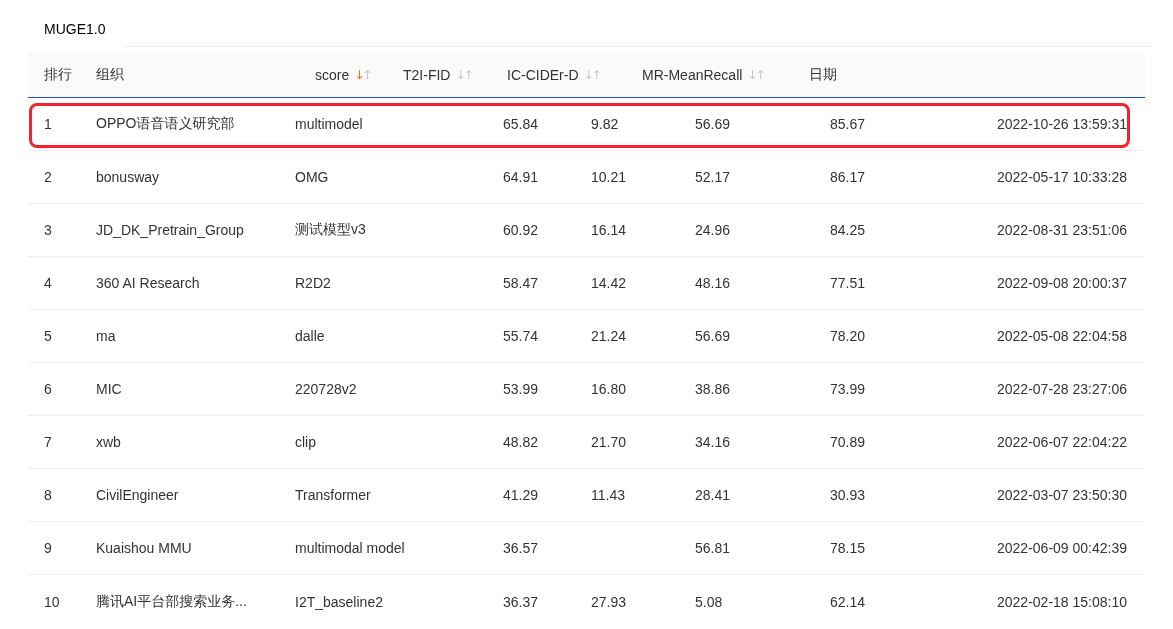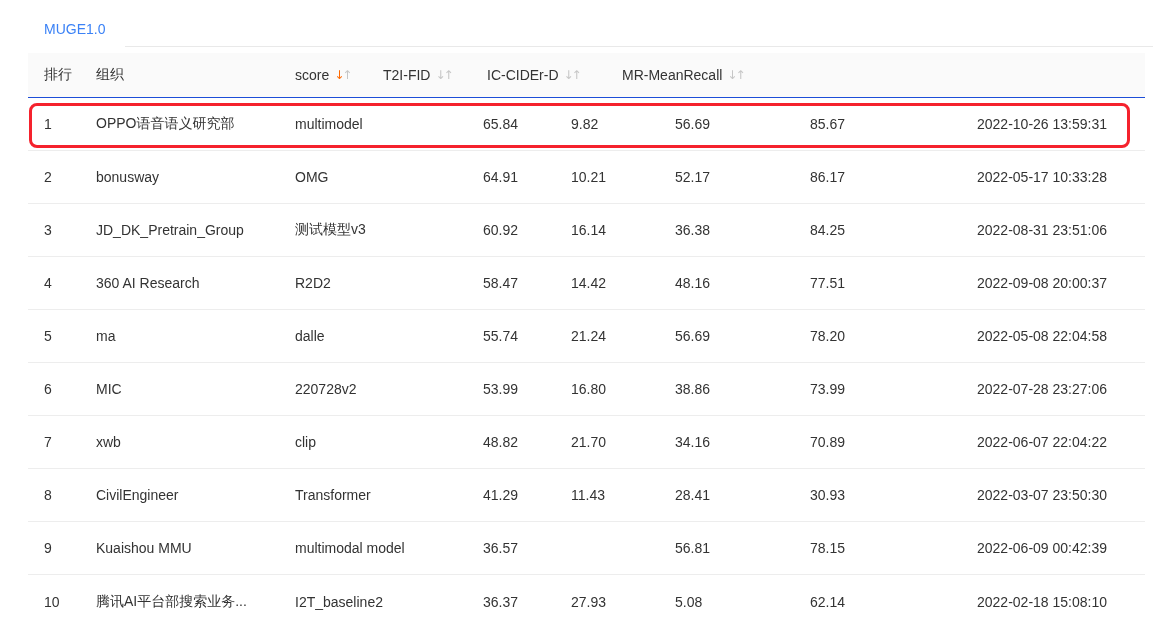--- a/index.html
+++ b/index.html
@@ -10,39 +10,39 @@
     color: #333333;
     overflow: hidden;
   }
   .page { padding-top: 10px; }
 
   
   .tabbar { display: flex; align-items: stretch; height: 37px; padding-left: 28px; margin-right: 20px; }
   .tab {
     width: 97px; padding-left: 16px;
     display: flex; align-items: center;
-    font-size: 14px; color: #3b82f6;
+    font-size: 14px; color: #000000;
     cursor: pointer; background: #fff;
   }
   .tabbar-rest { flex: 1; border-bottom: 1px solid #e9e9e9; }
 
   
   .table { margin: 6px 28px 0 28px; }
   .tr { display: flex; align-items: center; padding-left: 16px; font-size: 14px; }
   .thead {
     height: 45px; background: #fafafa;
     border-bottom: 1px solid #1d4ed8; color: #333;
   }
   .row { height: 53px; border-bottom: 1px solid #ededed; position: relative; }
   .row:last-child { border-bottom: none; }
 
   .c-rank   { width: 52px;  }
   .c-org    { width: 199px; white-space: nowrap; overflow: hidden; text-overflow: ellipsis; padding-right: 10px; }
   .c-model  { width: 188px; white-space: nowrap; overflow: hidden; text-overflow: ellipsis; padding-right: 10px; }
-  .c-score  { width: 88px;  display: flex; align-items: center; }
+  .c-score  { width: 88px;  display: flex; align-items: center; margin-left: 20px; }
   .c-fid    { width: 104px; display: flex; align-items: center; }
   .c-cider  { width: 135px; display: flex; align-items: center; }
   .c-recall { width: 167px; display: flex; align-items: center; }
   .c-date   { flex: 1; white-space: nowrap; }
 
   
   .sort-icon {
     display: inline-flex; margin-left: 5px; cursor: pointer;
     font-size: 12px; line-height: 1; color: #c6c6c6; letter-spacing: -2px;
     font-family: "DejaVu Sans", sans-serif;
@@ -95,20 +95,21 @@
             <span class="arr">↑</span>
           </span>
       </div>
       <div class="c-recall">
         <span>MR-MeanRecall</span>
         <span class="sort-icon">
             <span class="arr">↓</span>
             <span class="arr">↑</span>
           </span>
       </div>
+      <div class="c-date">日期</div>
     </div>
 
     <div class="tr row">
       <div class="highlight-border"></div>
       <div class="c-rank">1</div>
       <div class="c-org">OPPO语音语义研究部</div>
       <div class="c-model">multimodel</div>
       <div class="c-score">65.84</div>
       <div class="c-fid">9.82</div>
       <div class="c-cider">56.69</div>
@@ -126,21 +127,21 @@
       <div class="c-recall">86.17</div>
       <div class="c-date">2022-05-17 10:33:28</div>
     </div>
 
     <div class="tr row">
       <div class="c-rank">3</div>
       <div class="c-org">JD_DK_Pretrain_Group</div>
       <div class="c-model">测试模型v3</div>
       <div class="c-score">60.92</div>
       <div class="c-fid">16.14</div>
-      <div class="c-cider">36.38</div>
+      <div class="c-cider">24.96</div>
       <div class="c-recall">84.25</div>
       <div class="c-date">2022-08-31 23:51:06</div>
     </div>
 
     <div class="tr row">
       <div class="c-rank">4</div>
       <div class="c-org">360 AI Research</div>
       <div class="c-model">R2D2</div>
       <div class="c-score">58.47</div>
       <div class="c-fid">14.42</div>

